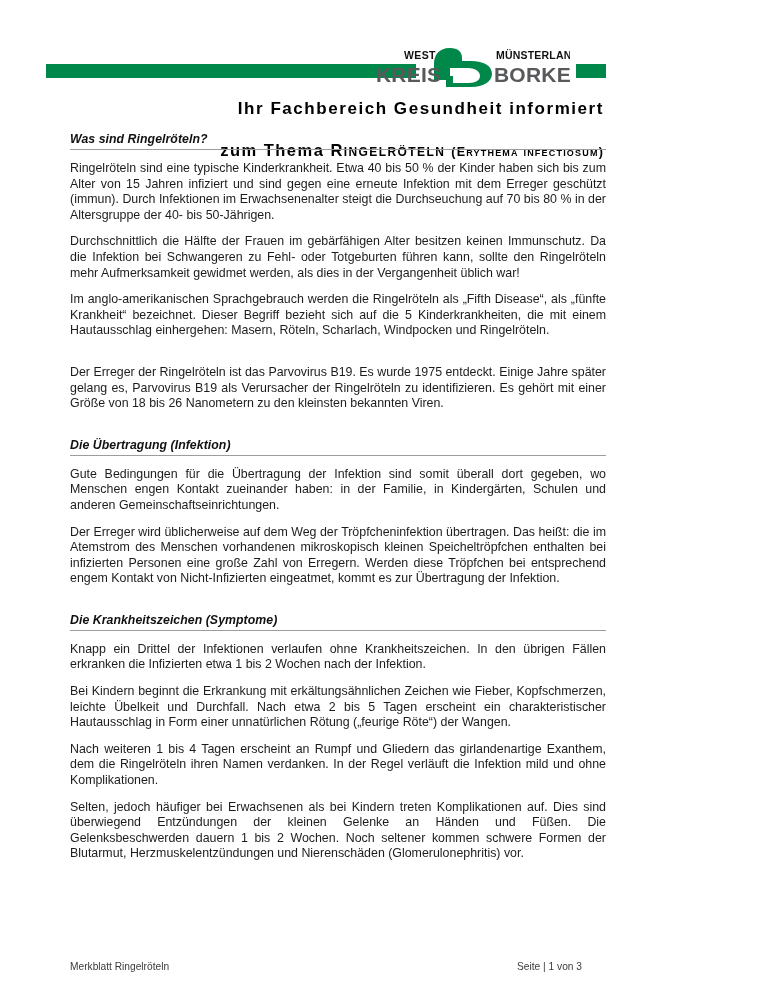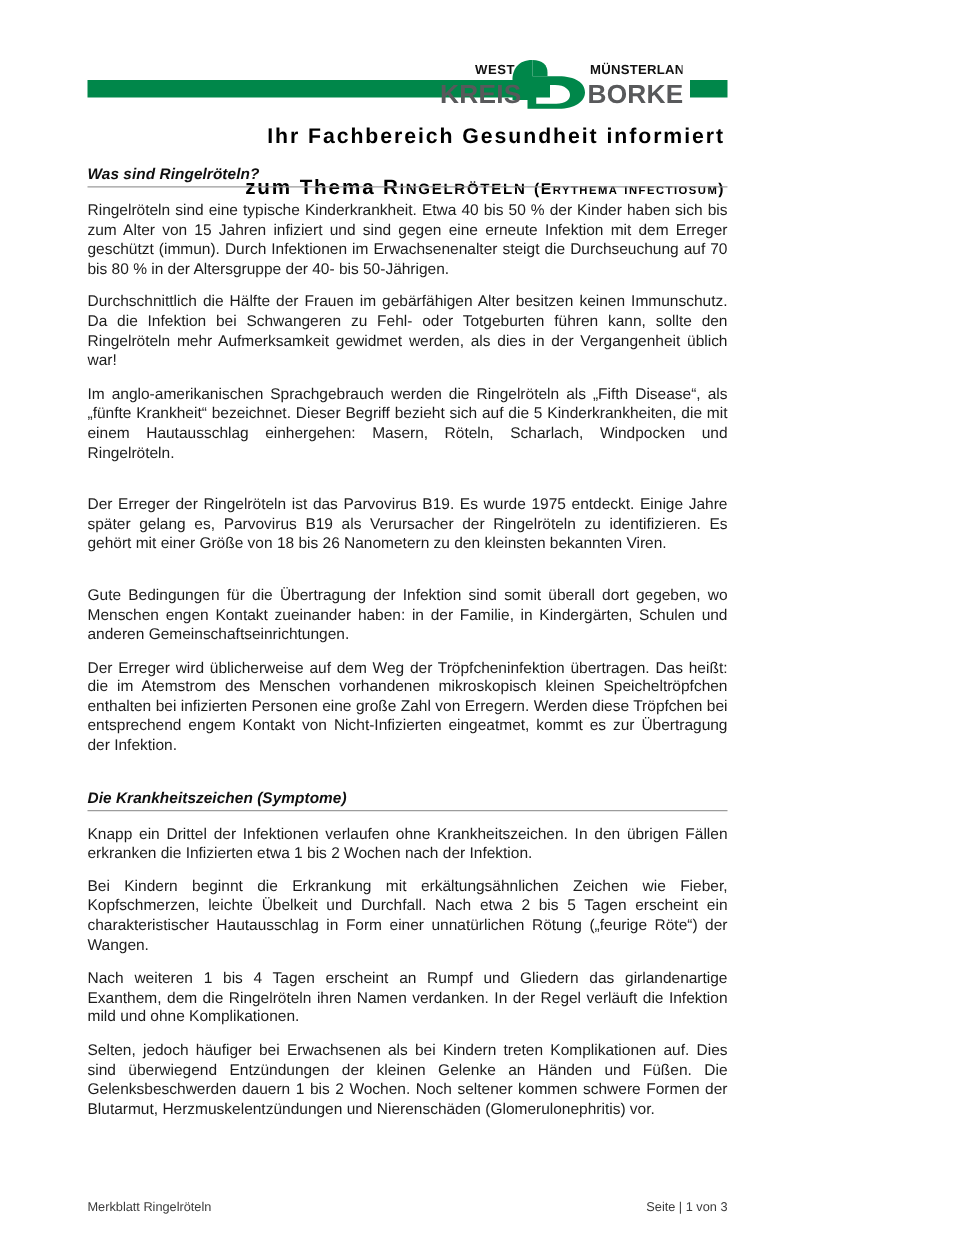--- a/index.html
+++ b/index.html
@@ -14,21 +14,21 @@
     color: #1a1a1a;
     position: relative;
     overflow: hidden;
   }
 
   .page {
     position: relative;
     width: 652px;
     height: 994px;
     box-sizing: border-box;
-    padding: 0 70px;
+    padding: 0 46px;
   }
 
   
   .header {
     position: relative;
     height: 96px;
   }
   .header-bar-row {
     position: absolute;
     left: 0;
@@ -93,20 +93,21 @@
   .sc-small {
     font-variant: small-caps;
     font-size: 12.5px;
     letter-spacing: 1.2px;
   }
 
   
   .content {
     position: relative;
     margin-top: 36px;
+    margin-left: 24px;
   }
 
   .section { margin-bottom: 0; }
 
   .section-heading {
     font-size: 12.3px;
     font-weight: bold;
     font-style: italic;
     color: #111;
     padding-bottom: 3px;
@@ -185,20 +186,21 @@
       <p class="para">Im anglo-amerikanischen Sprachgebrauch werden die Ringelröteln als „Fifth Disease“, als „fünfte Krankheit“ bezeichnet. Dieser Begriff bezieht sich auf die 5 Kinderkrankheiten, die mit einem Hautausschlag einhergehen: Masern, Röteln, Scharlach, Windpocken und Ringelröteln.</p>
     </div>
     <div class="section-gap"></div>
 
     <div class="section">
       <p class="para">Der Erreger der Ringelröteln ist das Parvovirus B19. Es wurde 1975 entdeckt. Einige Jahre später gelang es, Parvovirus B19 als Verursacher der Ringelröteln zu identifizieren. Es gehört mit einer Größe von 18 bis 26 Nanometern zu den kleinsten bekannten Viren.</p>
     </div>
     <div class="section-gap"></div>
 
     <div class="section">
+      <h2 class="section-heading">Die Übertragung (Infektion)</h2>
       <p class="para">Gute Bedingungen für die Übertragung der Infektion sind somit überall dort gegeben, wo Menschen engen Kontakt zueinander haben: in der Familie, in Kindergärten, Schulen und anderen Gemeinschaftseinrichtungen.</p>
       <p class="para">Der Erreger wird üblicherweise auf dem Weg der Tröpfcheninfektion übertragen. Das heißt: die im Atemstrom des Menschen vorhandenen mikroskopisch kleinen Speicheltröpfchen enthalten bei infizierten Personen eine große Zahl von Erregern. Werden diese Tröpfchen bei entsprechend engem Kontakt von Nicht-Infizierten eingeatmet, kommt es zur Übertragung der Infektion.</p>
     </div>
     <div class="section-gap"></div>
 
     <div class="section">
       <h2 class="section-heading">Die Krankheitszeichen (Symptome)</h2>
       <p class="para">Knapp ein Drittel der Infektionen verlaufen ohne Krankheitszeichen. In den übrigen Fällen erkranken die Infizierten etwa 1 bis 2 Wochen nach der Infektion.</p>
       <p class="para">Bei Kindern beginnt die Erkrankung mit erkältungsähnlichen Zeichen wie Fieber, Kopfschmerzen, leichte Übelkeit und Durchfall. Nach etwa 2 bis 5 Tagen erscheint ein charakteristischer Hautausschlag in Form einer unnatürlichen Rötung („feurige Röte“) der Wangen.</p>
       <p class="para">Nach weiteren 1 bis 4 Tagen erscheint an Rumpf und Gliedern das girlandenartige Exanthem, dem die Ringelröteln ihren Namen verdanken. In der Regel verläuft die Infektion mild und ohne Komplikationen.</p>

